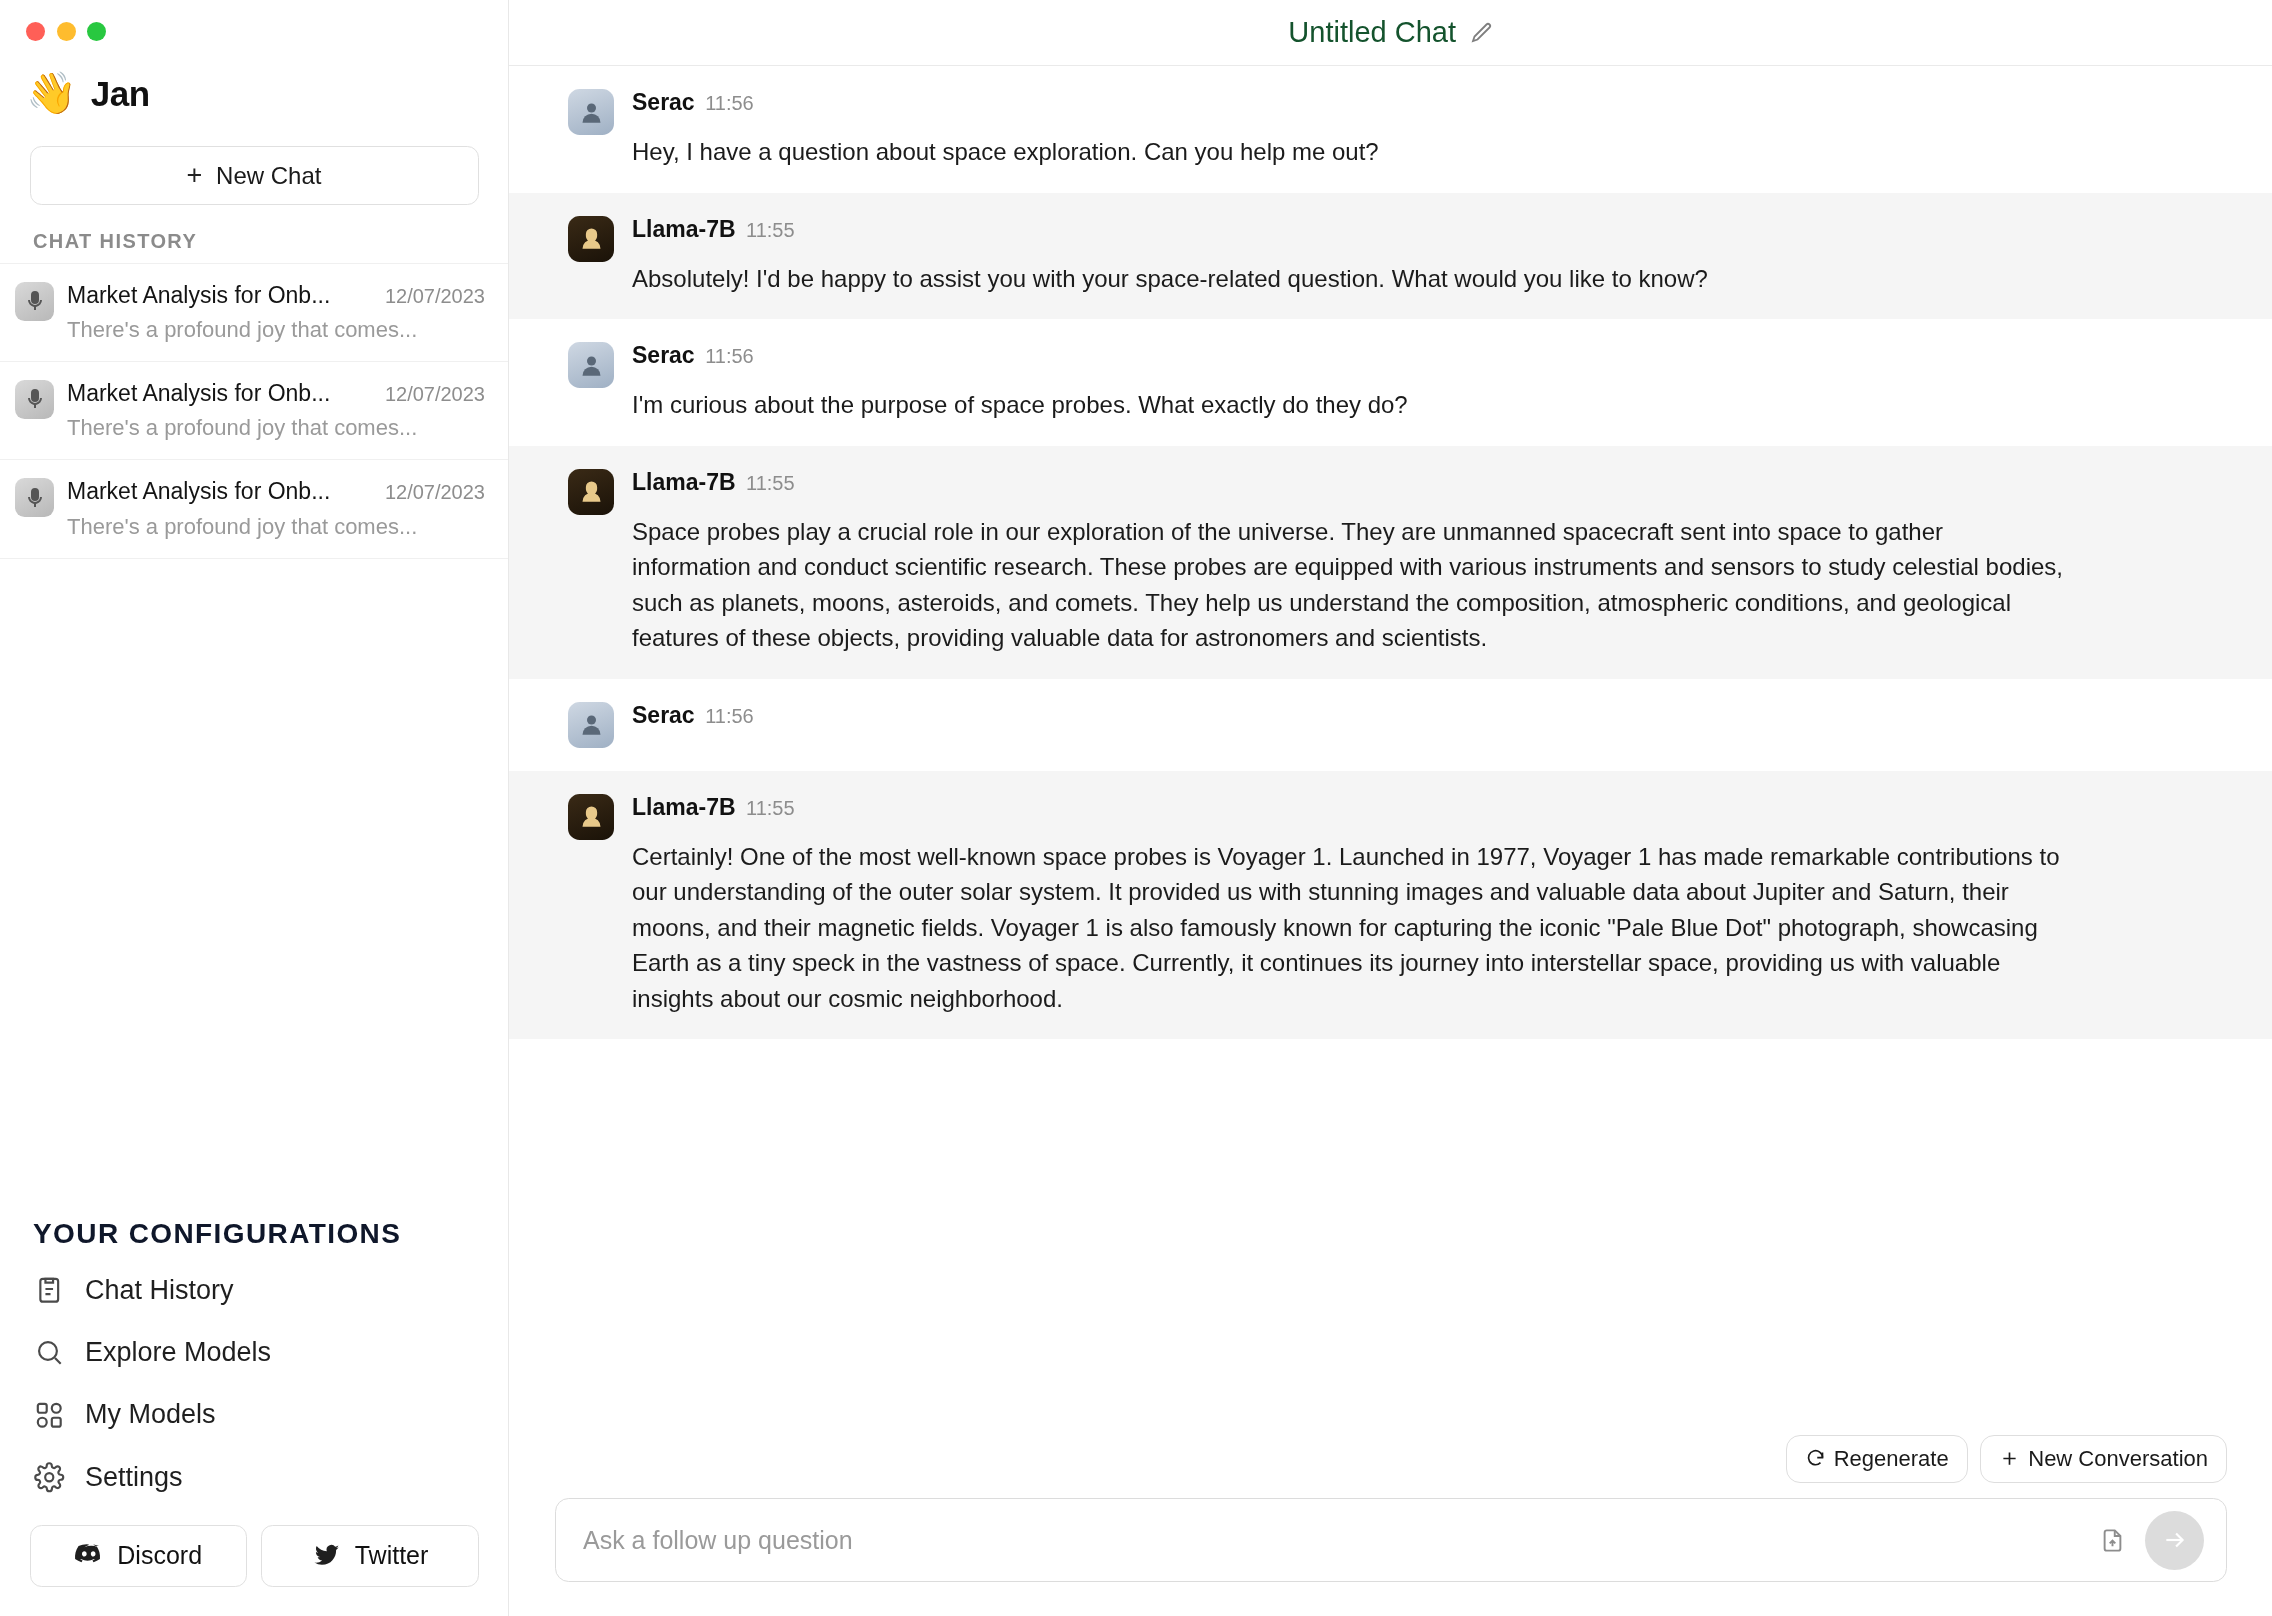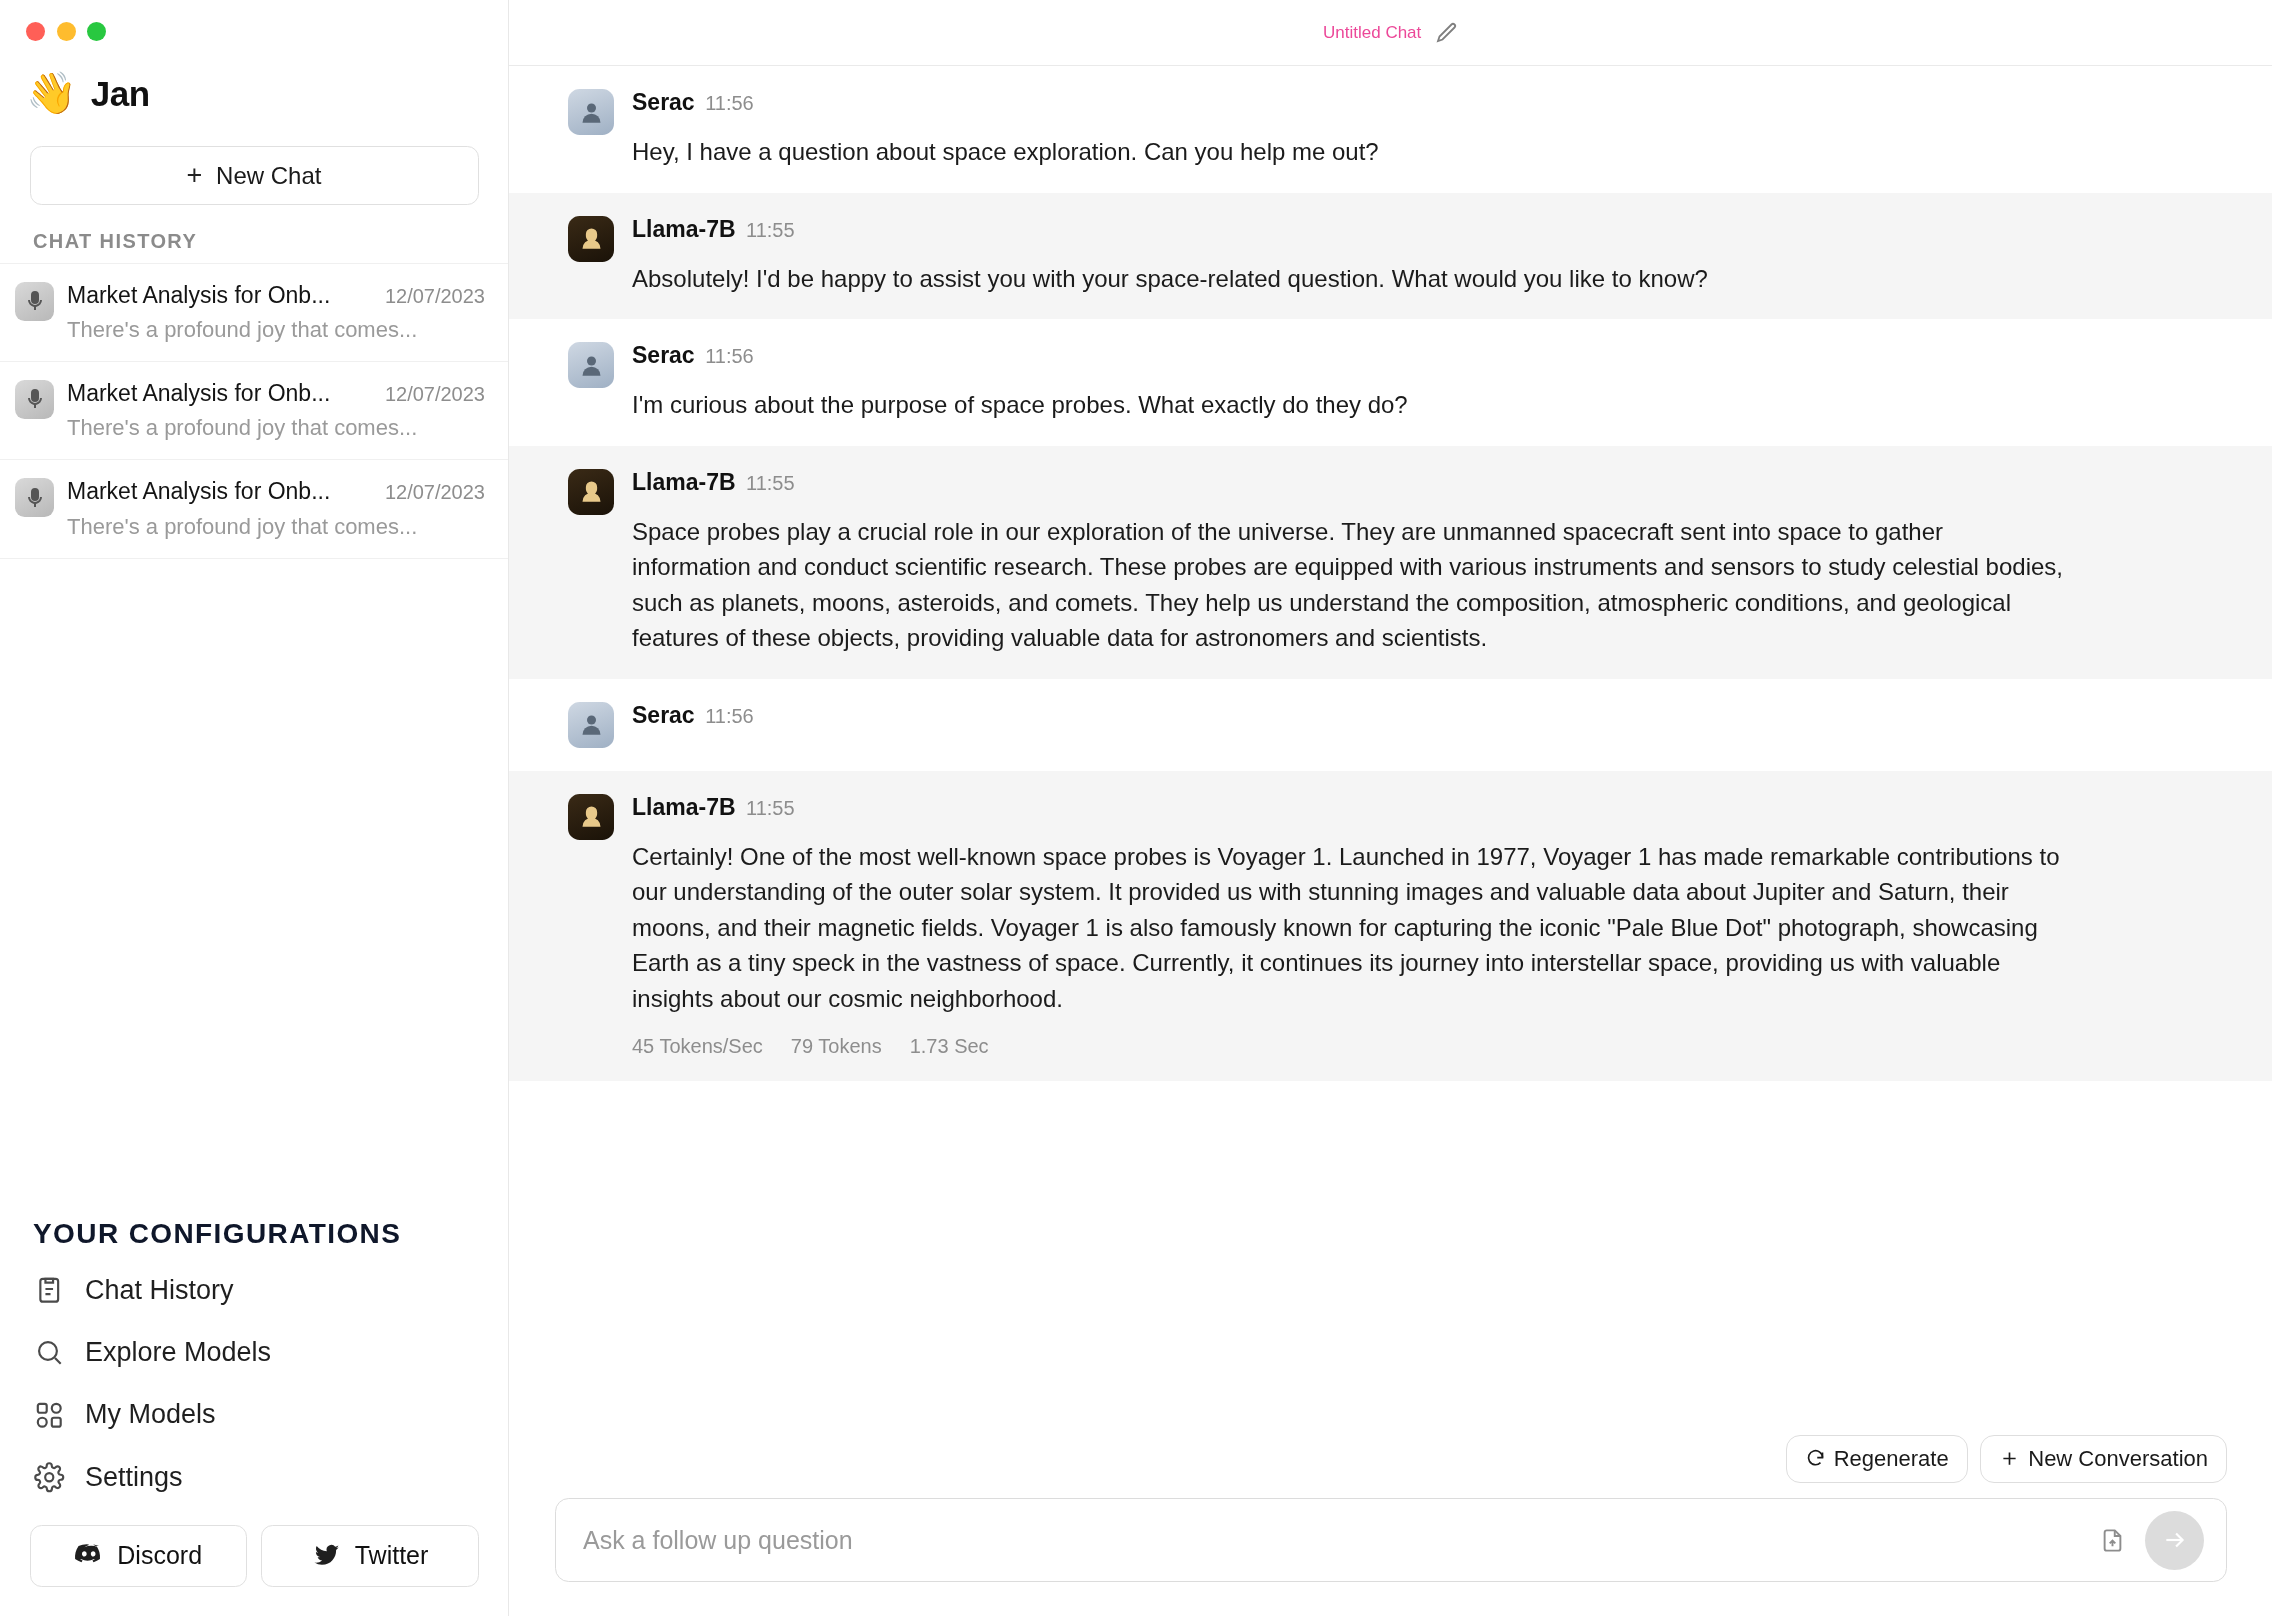--- a/index.html
+++ b/index.html
@@ -146,21 +146,21 @@
   }
   .main-header {
     height: 66px;
     flex: 0 0 66px;
     border-bottom: 1.6px solid #eaeaea;
     display: flex;
     align-items: center;
     justify-content: center;
     gap: 13.7px;
   }
-  .main-title { font-size: 17px; color: #ec4899; }
+  .main-title { font-size: 29px; color: #14532d; }
   .edit-icon { color: #7f7f7f; display: flex; align-items: center; cursor: pointer; }
 
   .messages {
     flex: 1;
     overflow: hidden;
     display: flex;
     flex-direction: column;
   }
   .msg {
     display: flex;
@@ -487,25 +487,20 @@
           <svg width="27" height="27" viewBox="0 0 24 24" fill="#e8c98a">
               <path d="M12 3a5 5 0 0 1 5 5v2a5 5 0 0 1-10 0V8a5 5 0 0 1 5-5zm-8 18a8 8 0 0 1 16 0z"></path>
             </svg>
         </div>
         <div class="msg-body">
           <div class="msg-head">
             <span class="msg-name">Llama-7B</span>
             <span class="msg-time">11:55</span>
           </div>
           <div class="msg-text">Certainly! One of the most well-known space probes is Voyager 1. Launched in 1977, Voyager 1 has made remarkable contributions to our understanding of the outer solar system. It provided us with stunning images and valuable data about Jupiter and Saturn, their moons, and their magnetic fields. Voyager 1 is also famously known for capturing the iconic "Pale Blue Dot" photograph, showcasing Earth as a tiny speck in the vastness of space. Currently, it continues its journey into interstellar space, providing us with valuable insights about our cosmic neighborhood.</div>
-          <div class="msg-stats">
-            <span>45 Tokens/Sec</span>
-            <span>79 Tokens</span>
-            <span>1.73 Sec</span>
-          </div>
         </div>
       </div>
 
     </div>
 
     <div class="bottom-area">
 
       <div class="action-row">
         <div class="action-btn">
           <span>

